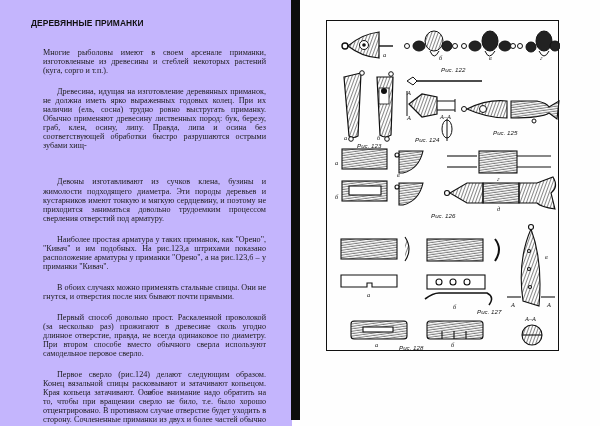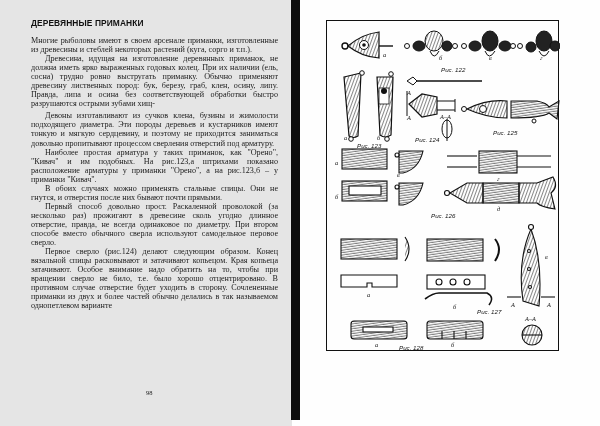--- a/index.html
+++ b/index.html
@@ -1,46 +1,46 @@
 <!DOCTYPE html>
 <html><head>
 <meta charset="utf-8">
 <style>
   html,body{margin:0;padding:0;}
   body{width:600px;height:426px;background:#fff;position:relative;overflow:hidden;
        font-family:"Liberation Serif","DejaVu Serif",serif;color:#1a1a1a;}
-  .page-left{position:absolute;left:0;top:0;width:292px;height:426px;background:#e5e5e5;}
+  .page-left{position:absolute;left:0;top:0;width:292px;height:426px;background:#c4b5fd;}
   .spine{position:absolute;left:291px;top:0;width:9px;height:420px;background:#0d0d0d;}
   .spine-cap{position:absolute;left:296px;top:0;width:30px;height:4px;background:#0d0d0d;border-radius:0 0 0 3px;}
   .page-right{position:absolute;left:300px;top:0;width:300px;height:426px;background:#fefefe;}
   .title{position:absolute;left:31px;top:18px;font-family:"Liberation Sans","DejaVu Sans",sans-serif;
          font-weight:bold;font-size:8.4px;letter-spacing:0.1px;color:#111;}
   .text{position:absolute;left:31px;top:36px;width:247px;font-size:8.15px;line-height:9.05px;
         text-align:justify;color:#1b1b1b;}
-  .text p{margin:0;text-indent:14px;}
+  .text p{margin:12px;text-indent:14px;}
   .text p.first{text-indent:0;}
   .text .gap{display:block;height:3px;}
   .page-num{position:absolute;left:146px;top:389px;font-size:6.5px;color:#222;}
   .frame{position:absolute;left:26px;top:20px;width:233px;height:331px;border:1.3px solid #111;
          box-sizing:border-box;}
   .fig-label{position:absolute;font-family:"Liberation Sans","DejaVu Sans",sans-serif;font-style:italic;
              font-size:6.2px;color:#111;white-space:nowrap;}
   .sub{position:absolute;font-family:"Liberation Serif","DejaVu Serif",serif;font-style:italic;font-size:6.4px;color:#111;}
   svg{position:absolute;left:0;top:0;}
 </style>
 </head>
 <body>
 
 <div class="page-left">
   <div class="title">ДЕРЕВЯННЫЕ ПРИМАНКИ</div>
   <div class="text">
     <p class="first">Многие рыболовы имеют в своем арсенале приманки, изготовленные из древесины и стеблей некоторых растений (куга, сорго и т.п.).</p>
     <p>Древесина, идущая на изготовление деревянных приманок, не должна иметь ярко выраженных годовых колец. При их наличии (ель, сосна) трудно ровно выстругать приманку. Обычно применяют древесину лиственных пород: бук, березу, граб, клен, осину, липу. Правда, липа и осина без соответствующей обработки быстро разрушаются острыми зубами хищ-</p>
     <span class="gap"></span>
-    <p>Девоны изготавливают из сучков клена, бузины и жимолости подходящего диаметра. Эти породы деревьев и кустарников имеют тонкую и мягкую сердцевину, и поэтому не приходится заниматься довольно пропитывают процессом сверления отверстий под арматуру.</p>
+    <p>Девоны изготавливают из сучков клена, бузины и жимолости подходящего диаметра. Эти породы деревьев и кустарников имеют тонкую и мягкую сердцевину, и поэтому не приходится заниматься довольно трудоемким процессом сверления отверстий под арматуру.</p>
     <p>Наиболее простая арматура у таких приманок, как "Орено", "Кивач" и им подобных. На рис.123,а штрихами показано расположение арматуры у приманки "Орено", а на рис.123,б – у приманки "Кивач".</p>
     <p>В обоих случаях можно применять стальные спицы. Они не гнутся, и отверстия после них бывают почти прямыми.</p>
     <p>Первый способ довольно прост. Раскаленной проволокой (за несколько раз) прожигают в древесине сколь угодно длинное отверстие, правда, не всегда одинаковое по диаметру. При втором способе вместо обычного сверла используют самодельное перовое сверло.</p>
     <p>Первое сверло (рис.124) делают следующим образом. Конец вязальной спицы расковывают и затачивают копьецом. Края копьеца затачивают. Особое внимание надо обратить на то, чтобы при вращении сверло не било, т.е. было хорошо отцентрировано. В противном случае отверстие будет уходить в сторону. Сочлененные приманки из двух и более частей обычно делались в так называемом однопетлевом варианте</p>
   </div>
   <div class="page-num">98</div>
 </div>
 
 <div class="spine"></div>
 <div class="spine-cap"></div>

